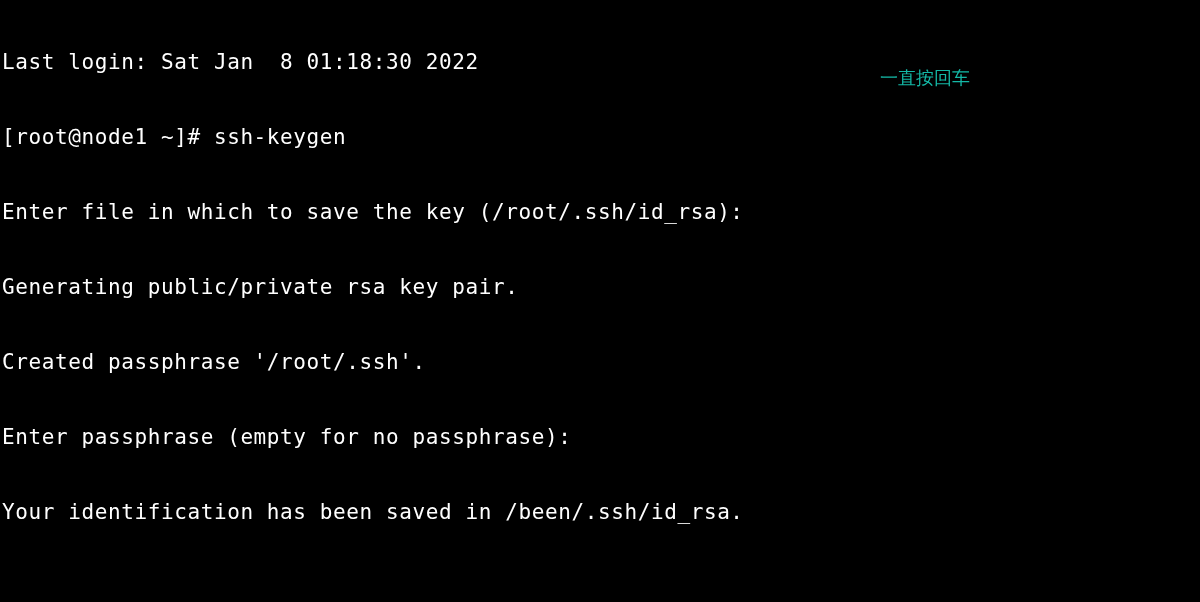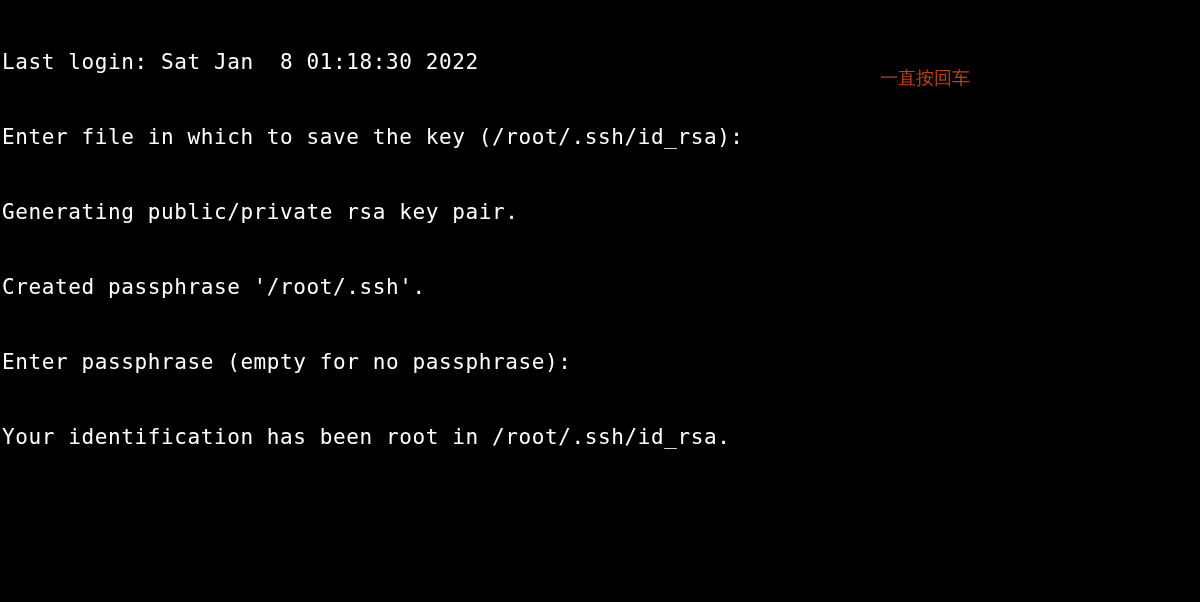--- a/index.html
+++ b/index.html
@@ -16,38 +16,39 @@
     font-size: 21px;
     line-height: 25px;
     letter-spacing: 0.6px;
     color: #ffffff;
     white-space: pre;
     padding: 0 2px;
     font-weight: 500;
   }
   .annotation {
     position: absolute;
-    color: #c2410c;
+    color: #14b8a6;
     font-family: "PingFang SC", "Microsoft YaHei", sans-serif;
     font-size: 18px;
     font-weight: 400;
     letter-spacing: 0;
     white-space: nowrap;
   }
 </style>
 </head>
 <body>
 
 <div class="terminal">
   <div>Last login: Sat Jan  8 01:18:30 2022</div>
+  <div>[root@node1 ~]# ssh-keygen</div>
   <div>Enter file in which to save the key (/root/.ssh/id_rsa):</div>
   <div>Generating public/private rsa key pair.</div>
   <div>Created passphrase '/root/.ssh'.</div>
   <div>Enter passphrase (empty for no passphrase):</div>
-  <div>Your identification has been root in /root/.ssh/id_rsa.</div>
+  <div>Your identification has been saved in /been/.ssh/id_rsa.</div>
   
   
   
   
   
   
   
   
   
   

